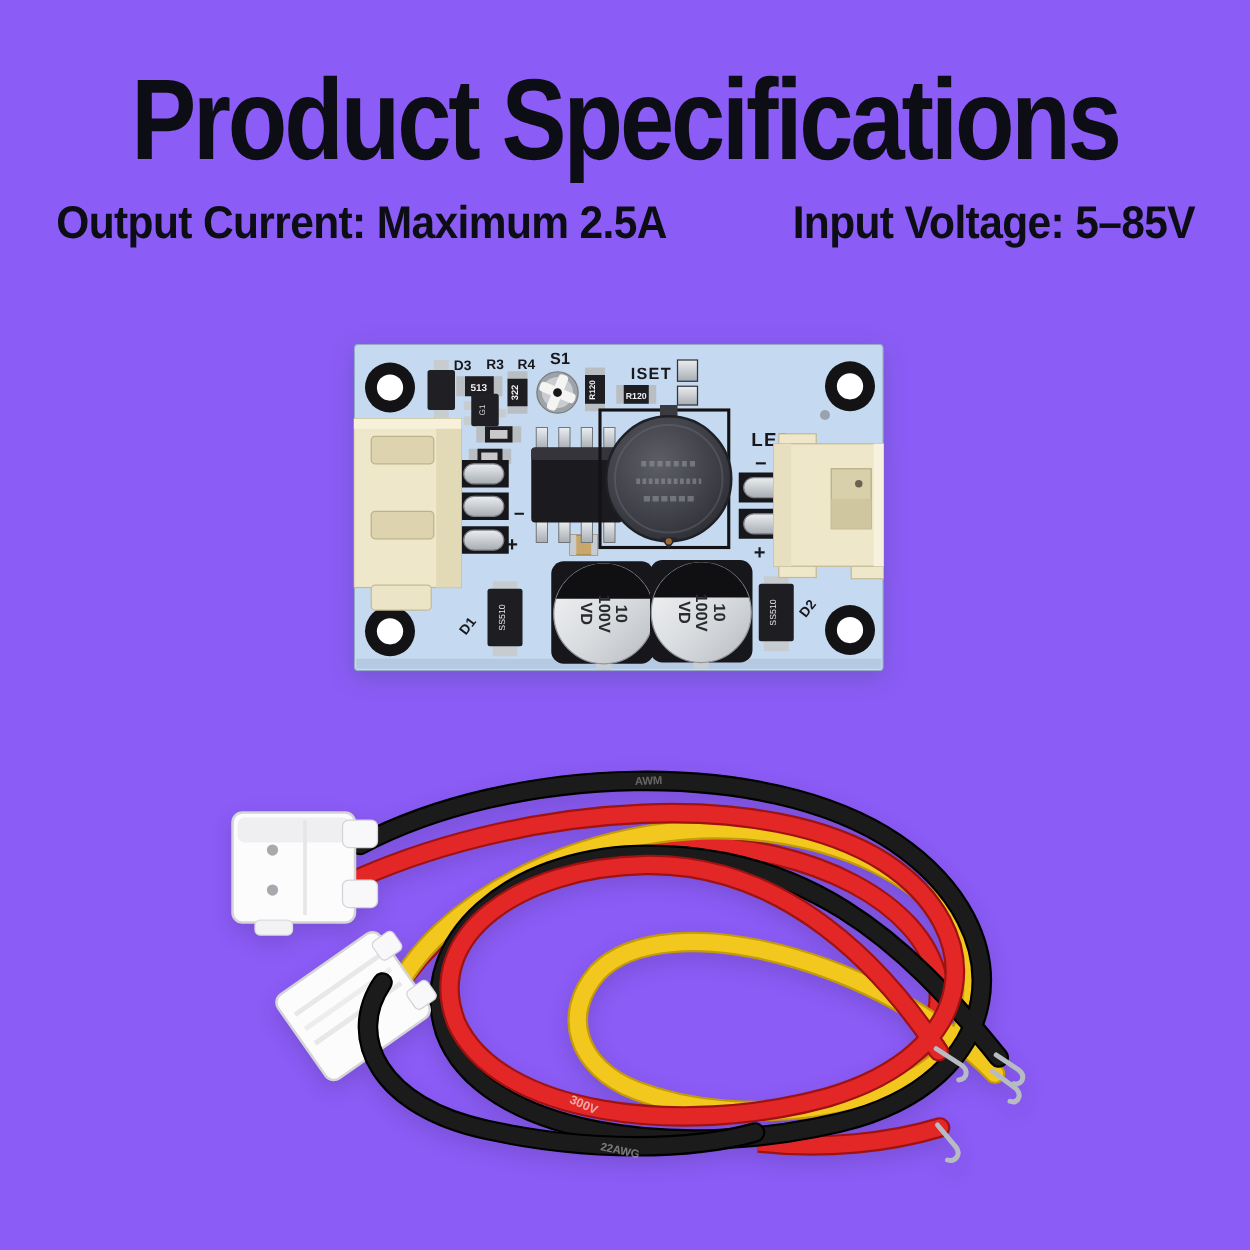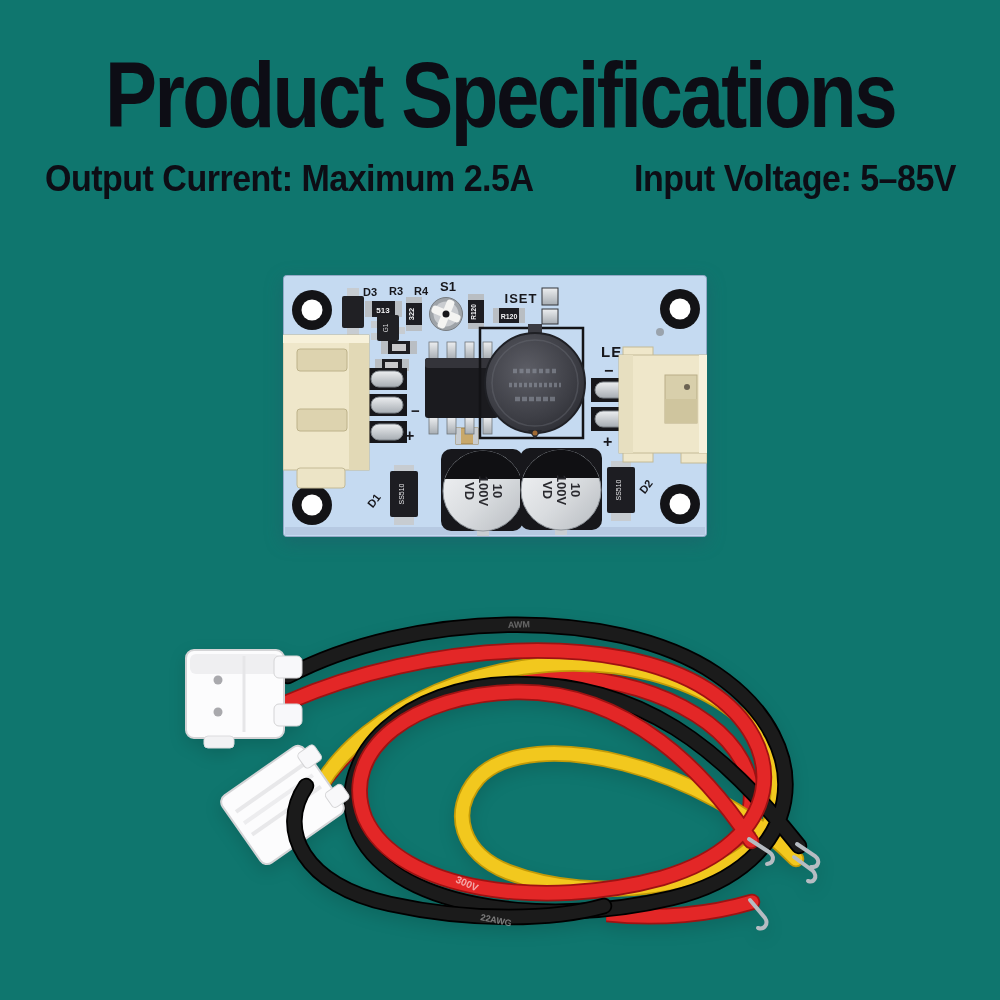--- a/index.html
+++ b/index.html
@@ -1,17 +1,17 @@
 <!DOCTYPE html>
 <html><head>
 <meta charset="utf-8">
 <style>
   html,body{margin:0;padding:0;background:#ffffff;}
   body{width:1000px;height:1000px;font-family:"Liberation Sans",sans-serif;overflow:hidden;}
-  .stage{position:relative;width:1000px;height:1000px;background:#0f766e;}
+  .stage{position:relative;width:1000px;height:1000px;background:#8b5cf6;}
   .title{position:absolute;left:0;top:42px;width:1000px;margin:0;text-align:center;
          font-size:78px;font-weight:bold;letter-spacing:-2.5px;color:#0d0d15;
          transform:scaleY(1.18);transform-origin:50% 0;}
   .specs{position:absolute;top:158px;left:45px;right:44px;display:flex;
          justify-content:space-between;align-items:baseline;
          font-size:34px;font-weight:bold;letter-spacing:-0.5px;color:#0d0d15;
          transform:scaleY(1.08);transform-origin:50% 0;}
   .photo{position:absolute;}
   .pcb{left:283px;top:275px;width:424px;height:262px;filter:drop-shadow(0 5px 9px rgba(50,70,100,.28));}
   .cable{left:160px;top:590px;width:700px;height:370px;filter:drop-shadow(0 6px 8px rgba(0,0,0,.13));}

